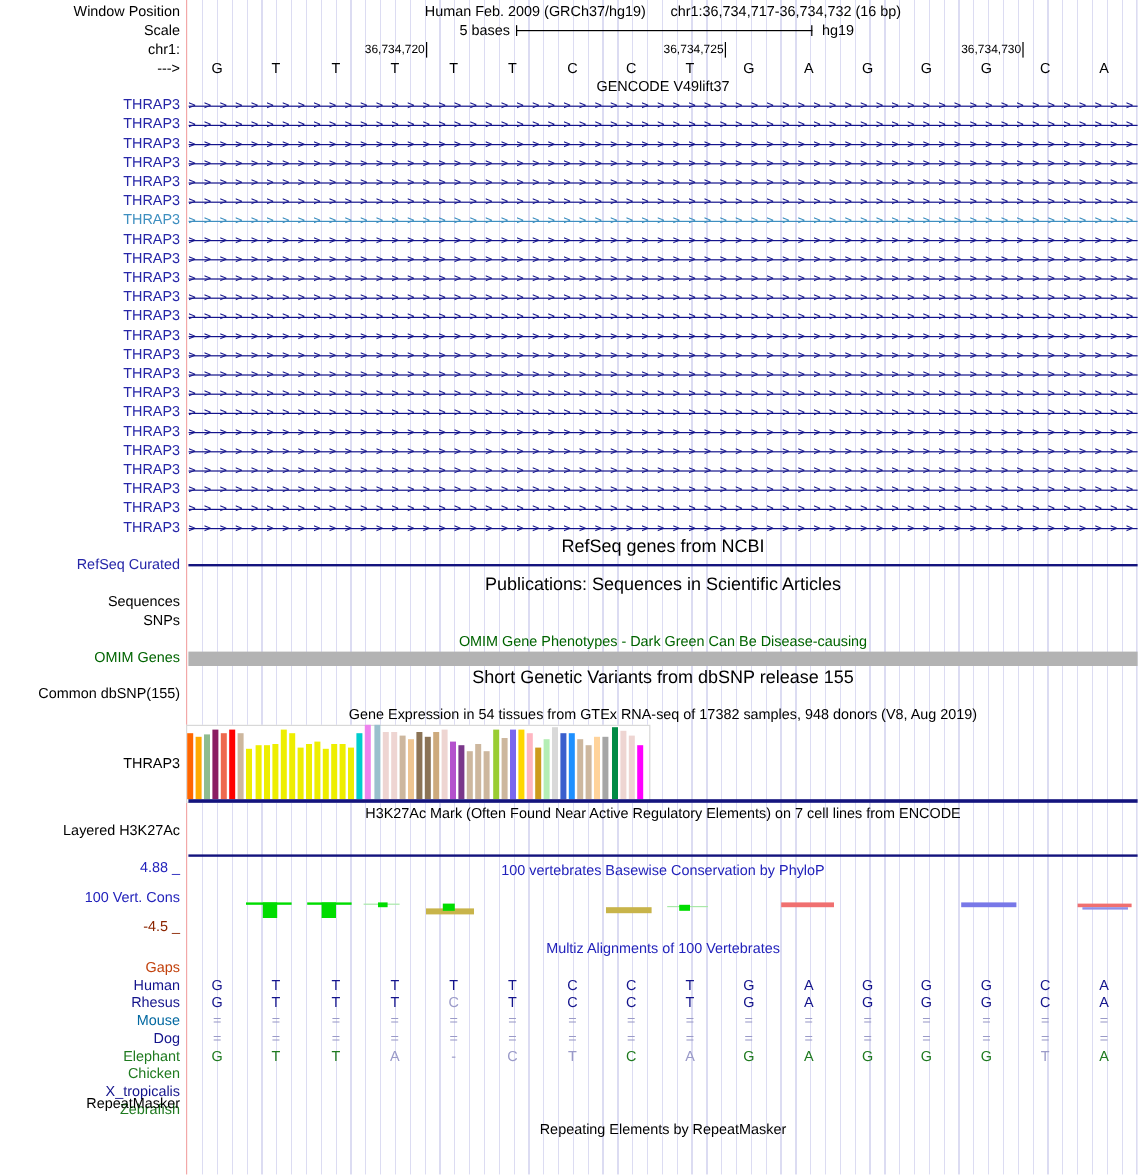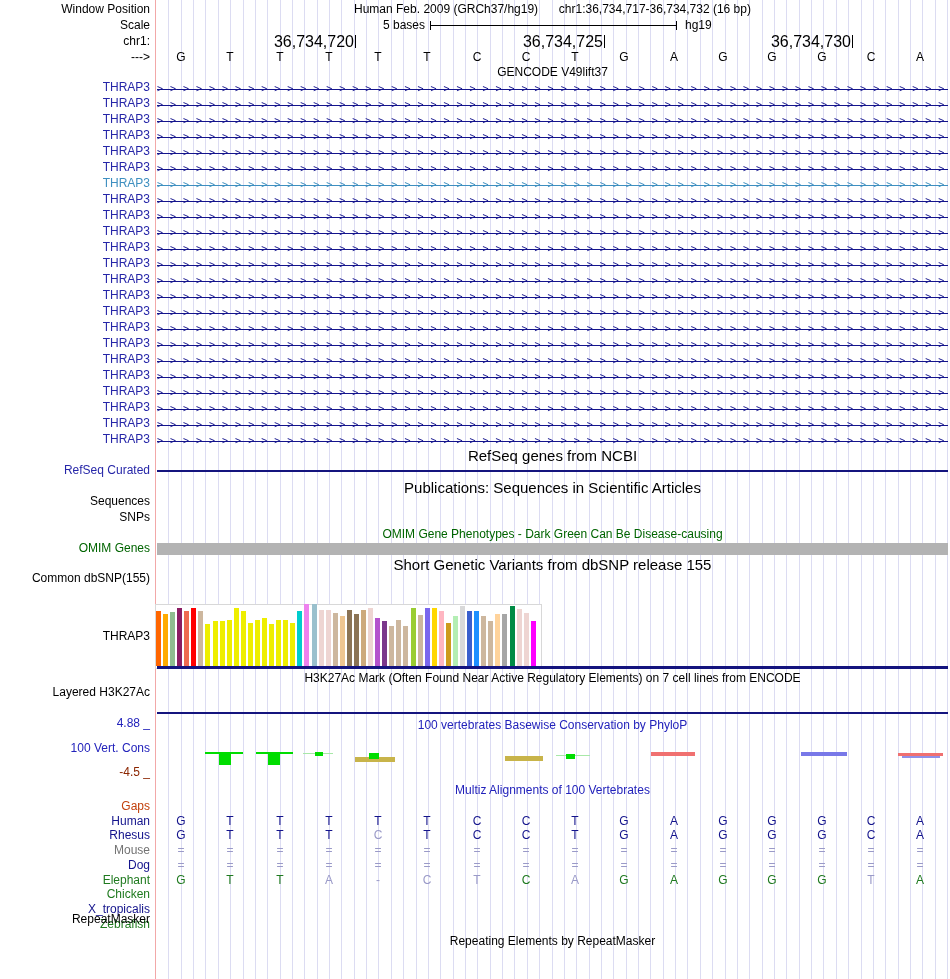--- a/index.html
+++ b/index.html
@@ -15,21 +15,21 @@
   .navy{color:#2626a8;}
   .blue{color:#2222bb;}
   .green{color:#006400;}
   .maroon{color:#8b2500;}
   .hline{left:157px;width:791px;background:#14147e;}
   .generow{left:157px;width:791px;overflow:hidden;white-space:nowrap;
            font-family:"DejaVu Sans Mono",monospace;font-size:10px;letter-spacing:7px;
            line-height:13px;height:13px;text-decoration:line-through;}
   .baseletter{width:18px;text-align:center;font-size:12px;line-height:13px;height:13px;}
   .alncell{width:18px;text-align:center;font-size:12px;line-height:13px;height:13px;}
-  .cootick{border-right:1px solid #000;padding-right:1px;font-size:16px;line-height:13px;height:13px;text-align:left;}
+  .cootick{border-right:1px solid #000;padding-right:1px;font-size:10px;line-height:13px;height:13px;text-align:left;}
   #scaleline{height:1px;background:#000;}
   .scaletick{width:1px;height:9px;background:#000;}
   .gtexbar{width:5px;}
   #gtexbg{left:155px;top:604px;width:385px;height:63px;background:#fff;border:1px solid #d8d8d8;}
   #omimbar{left:157px;top:543px;width:791px;height:12px;background:#b3b3b3;}
 </style>
 </head>
 <body>
 
 <div id="browser">
@@ -134,20 +134,21 @@
   <div class="abs leftlab" style="top:495px">Sequences</div>
   <div class="abs leftlab" style="top:511px">SNPs</div>
 
   <div class="abs title green" style="top:528px">OMIM Gene Phenotypes - Dark Green Can Be Disease-causing</div>
   <div class="abs leftlab green" style="top:542px">OMIM Genes</div>
   <div id="omimbar" class="abs"></div>
 
   <div class="abs title small" style="top:558px">Short Genetic Variants from dbSNP release 155</div>
   <div class="abs leftlab" style="top:572px">Common dbSNP(155)</div>
 
+  <div class="abs title" style="top:589px">Gene Expression in 54 tissues from GTEx RNA-seq of 17382 samples, 948 donors (V8, Aug 2019)</div>
   <div id="gtexbg" class="abs"></div>
   <div class="abs leftlab" style="top:630px">THRAP3</div>
   <div id="gtexbars">
       <div class="abs gtexbar" style="left: 156px; top: 611px; height: 55px; background: rgb(255, 102, 0);"></div>
       <div class="abs gtexbar" style="left: 163px; top: 614px; height: 52px; background: rgb(255, 170, 0);"></div>
       <div class="abs gtexbar" style="left: 170px; top: 612px; height: 54px; background: rgb(143, 188, 143);"></div>
       <div class="abs gtexbar" style="left: 177px; top: 608px; height: 58px; background: rgb(139, 28, 98);"></div>
       <div class="abs gtexbar" style="left: 184px; top: 611px; height: 55px; background: rgb(238, 106, 80);"></div>
       <div class="abs gtexbar" style="left: 191px; top: 608px; height: 58px; background: rgb(255, 0, 0);"></div>
       <div class="abs gtexbar" style="left: 198px; top: 611px; height: 55px; background: rgb(205, 183, 158);"></div>
@@ -257,21 +258,21 @@
       <div class="abs alncell" style="left: 468px; top: 829px; color: rgb(20, 20, 140);">C</div>
       <div class="abs alncell" style="left: 517px; top: 829px; color: rgb(20, 20, 140);">C</div>
       <div class="abs alncell" style="left: 566px; top: 829px; color: rgb(20, 20, 140);">T</div>
       <div class="abs alncell" style="left: 615px; top: 829px; color: rgb(20, 20, 140);">G</div>
       <div class="abs alncell" style="left: 665px; top: 829px; color: rgb(20, 20, 140);">A</div>
       <div class="abs alncell" style="left: 714px; top: 829px; color: rgb(20, 20, 140);">G</div>
       <div class="abs alncell" style="left: 763px; top: 829px; color: rgb(20, 20, 140);">G</div>
       <div class="abs alncell" style="left: 813px; top: 829px; color: rgb(20, 20, 140);">G</div>
       <div class="abs alncell" style="left: 862px; top: 829px; color: rgb(20, 20, 140);">C</div>
       <div class="abs alncell" style="left: 911px; top: 829px; color: rgb(20, 20, 140);">A</div>
-      <div class="abs leftlab" style="top: 844px; color: #737373;">Mouse</div>
+      <div class="abs leftlab" style="top: 844px; color: #0369a1;">Mouse</div>
       <div class="abs alncell" style="left: 172px; top: 844px; color: rgb(154, 154, 200);">=</div>
       <div class="abs alncell" style="left: 221px; top: 844px; color: rgb(154, 154, 200);">=</div>
       <div class="abs alncell" style="left: 271px; top: 844px; color: rgb(154, 154, 200);">=</div>
       <div class="abs alncell" style="left: 320px; top: 844px; color: rgb(154, 154, 200);">=</div>
       <div class="abs alncell" style="left: 369px; top: 844px; color: rgb(154, 154, 200);">=</div>
       <div class="abs alncell" style="left: 418px; top: 844px; color: rgb(154, 154, 200);">=</div>
       <div class="abs alncell" style="left: 468px; top: 844px; color: rgb(154, 154, 200);">=</div>
       <div class="abs alncell" style="left: 517px; top: 844px; color: rgb(154, 154, 200);">=</div>
       <div class="abs alncell" style="left: 566px; top: 844px; color: rgb(154, 154, 200);">=</div>
       <div class="abs alncell" style="left: 615px; top: 844px; color: rgb(154, 154, 200);">=</div>

